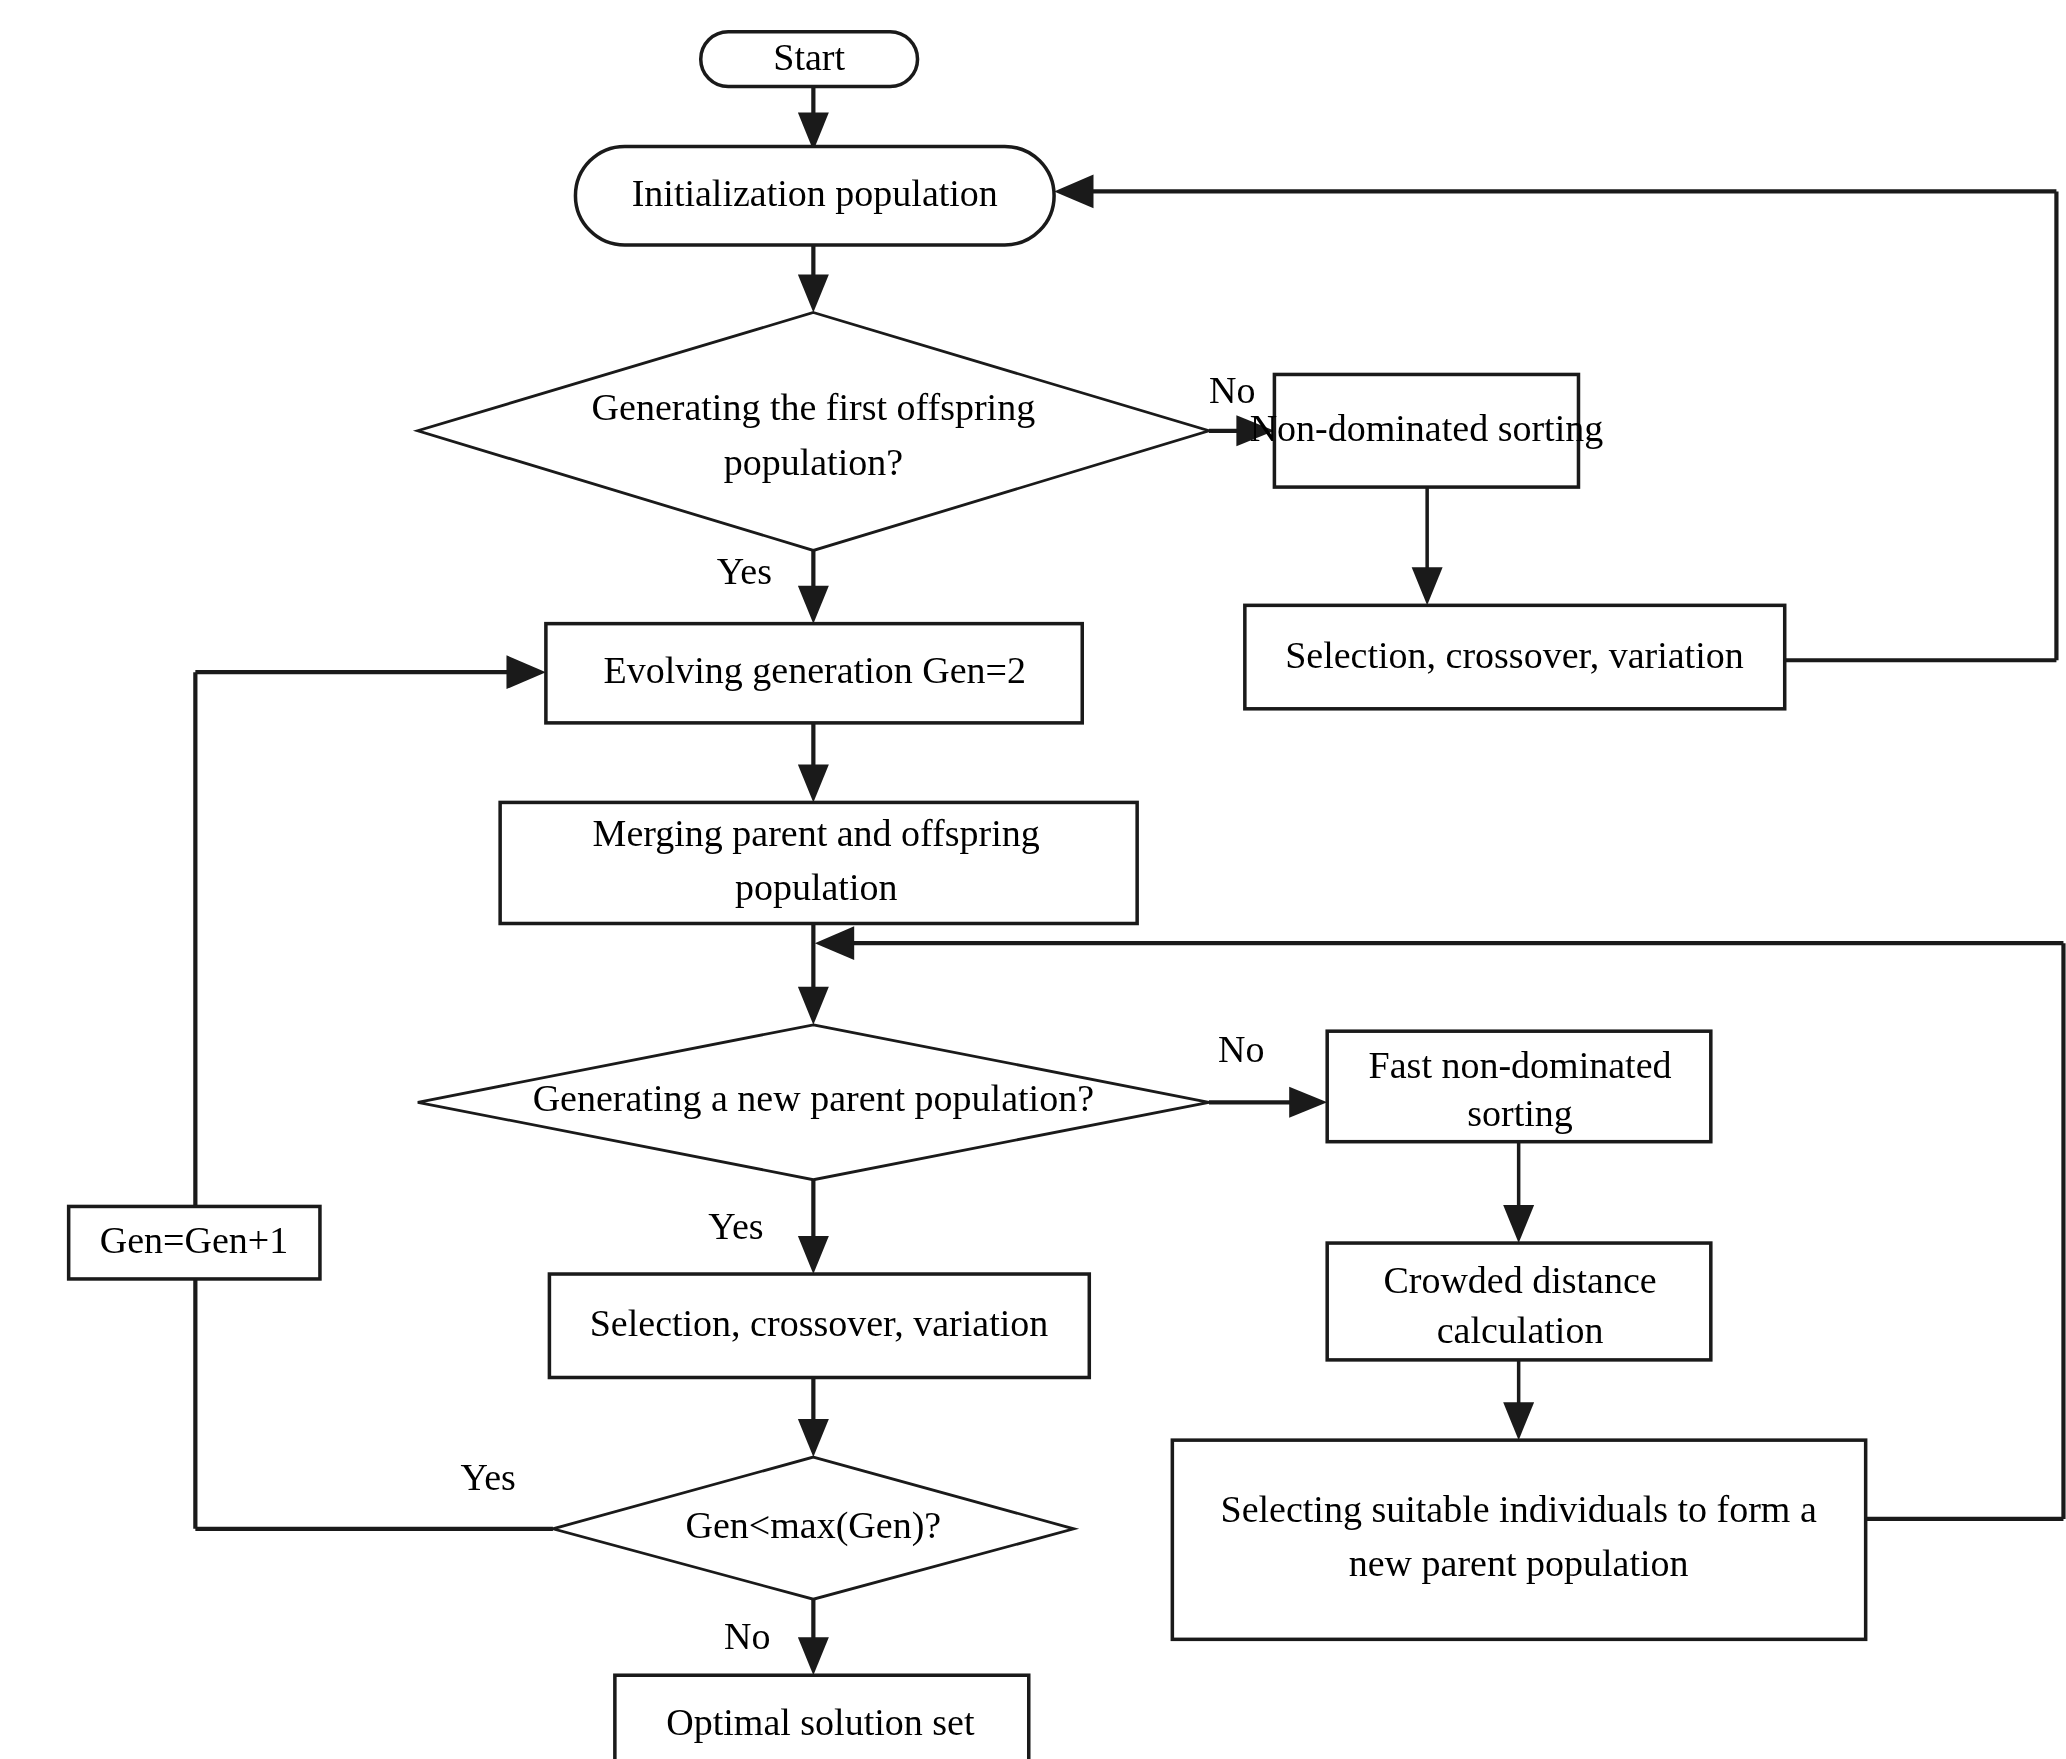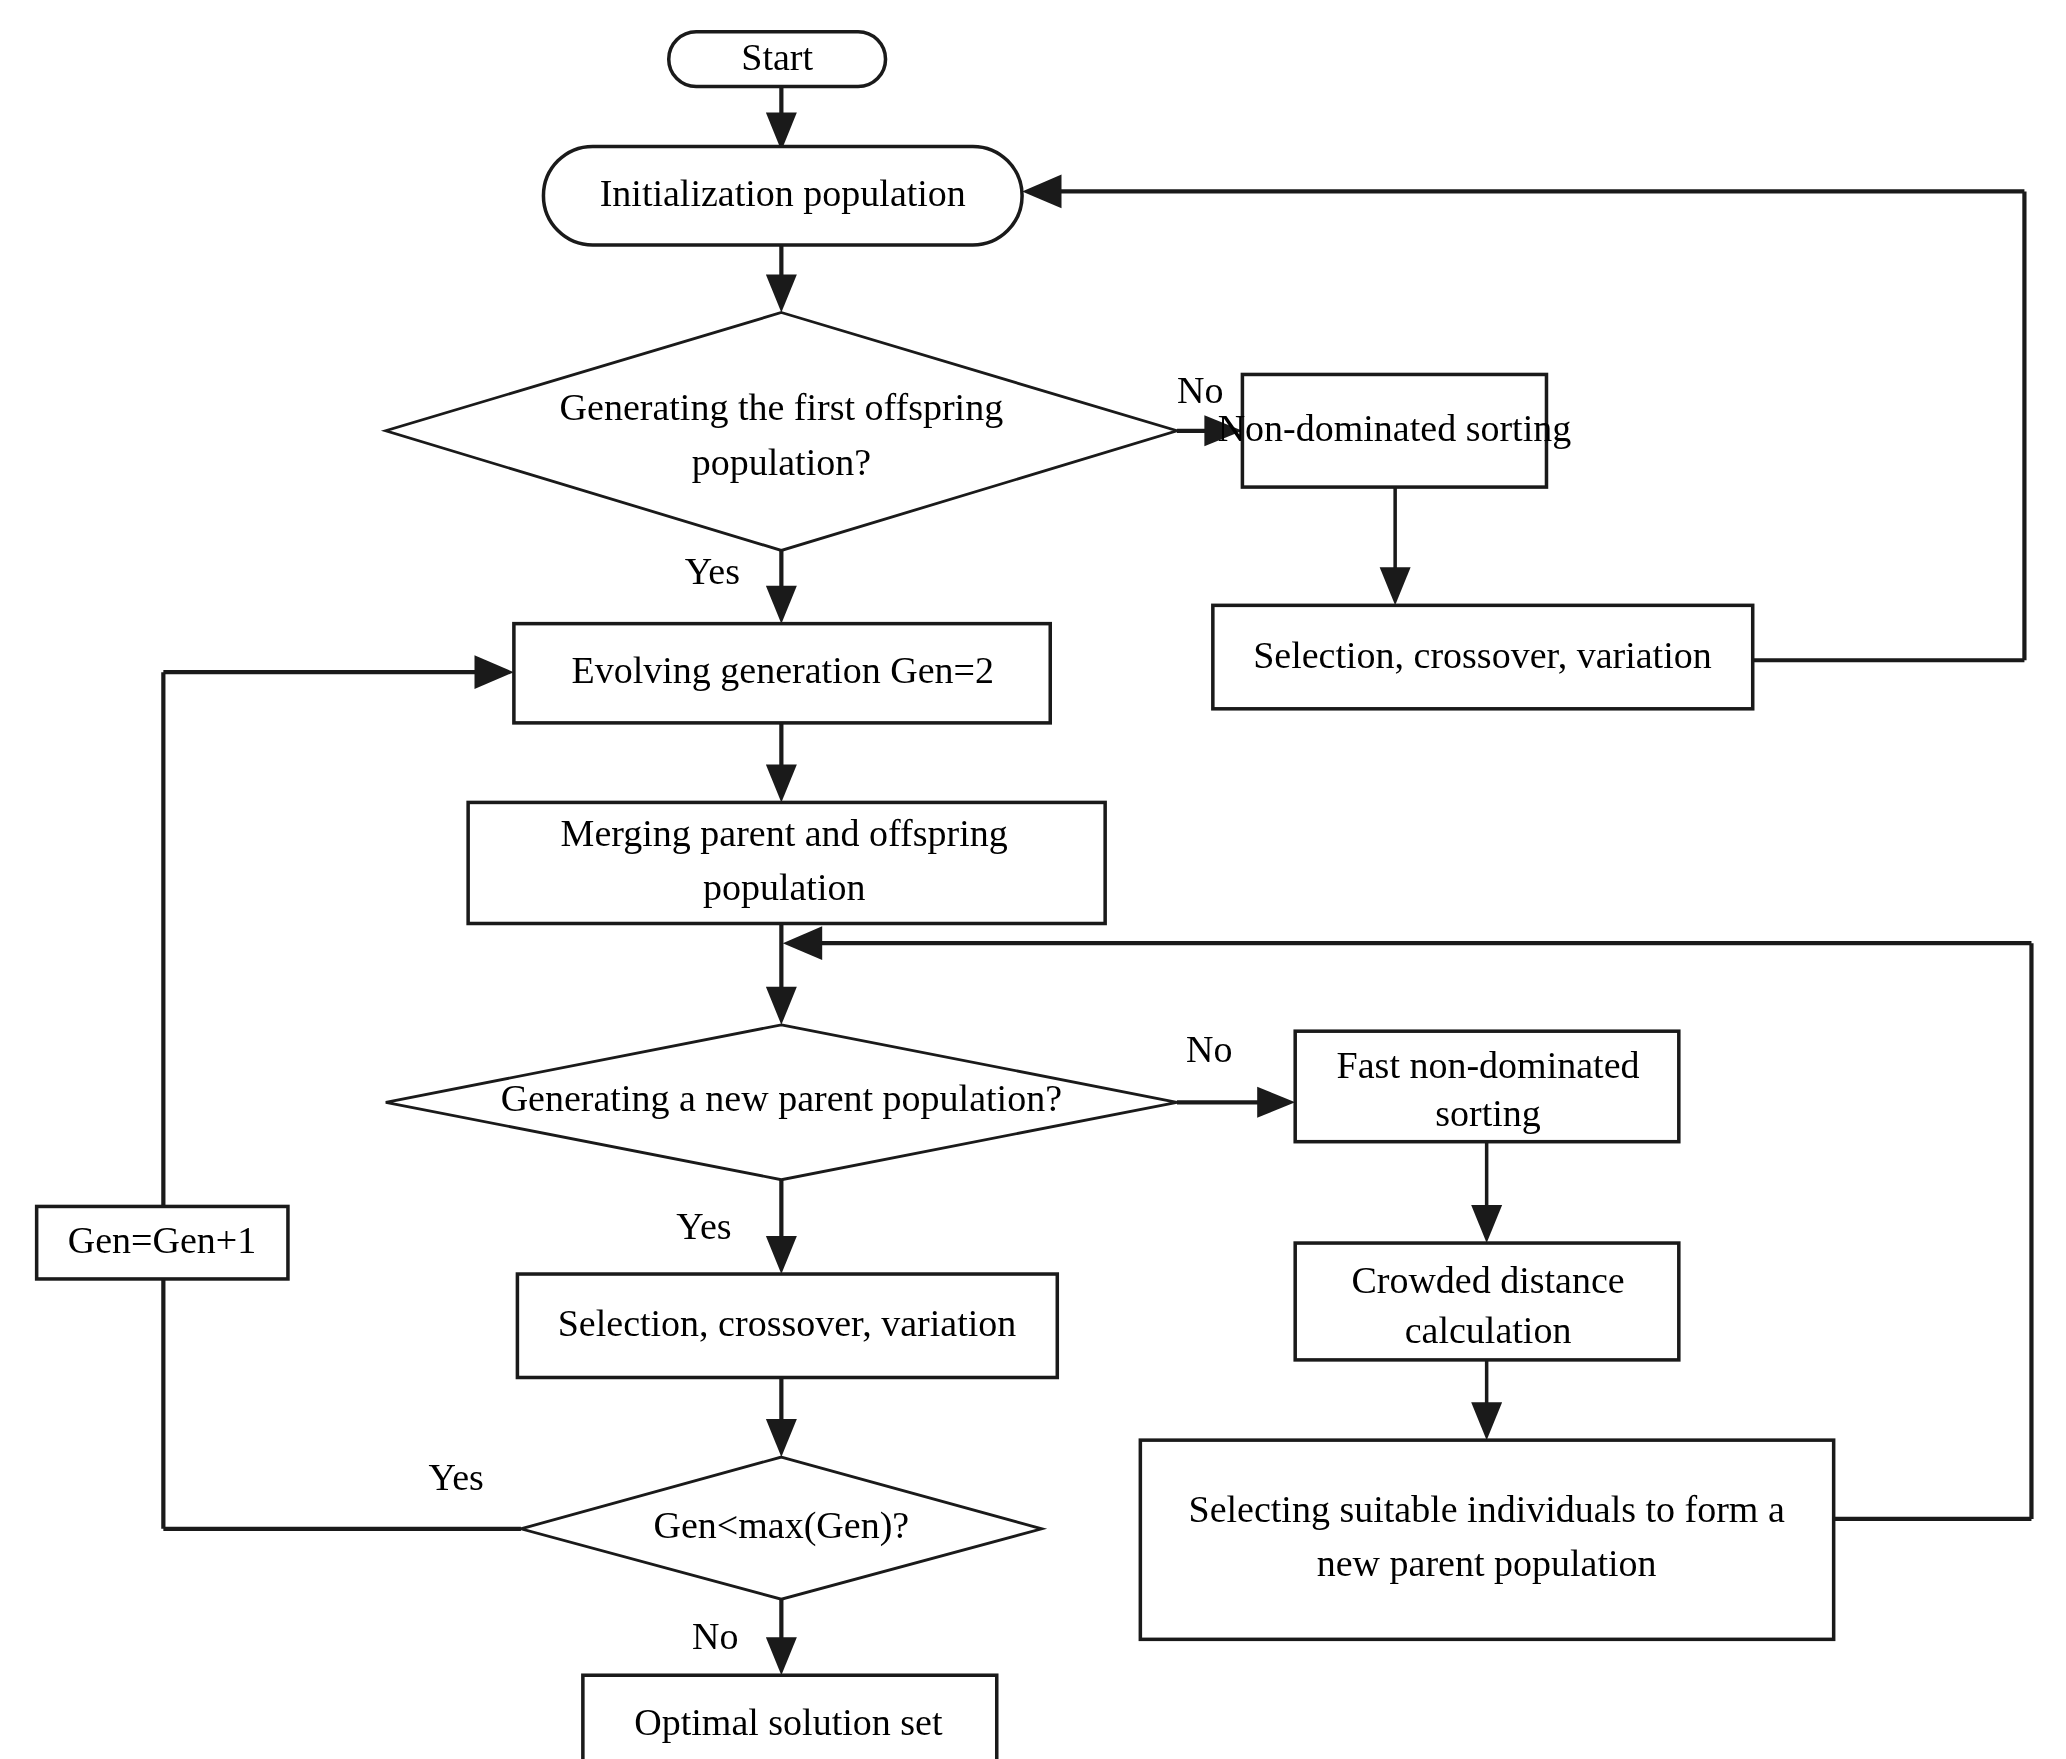--- a/index.html
+++ b/index.html
@@ -11,20 +11,21 @@
     width: 2066px;
     height: 1759px;
     overflow: hidden;
     font-family: "Liberation Serif", "DejaVu Serif", serif;
   }
   #flowchart-root {
     position: relative;
     width: 1734px;
     height: 1759px;
     background: #ffffff;
+    padding-left: 32px;
   }
   svg#flow-svg {
     display: block;
     width: 2066px;
     height: 1759px;
   }
   .node-shape {
     fill: #ffffff;
     stroke: #1a1a1a;
     stroke-width: 5;

